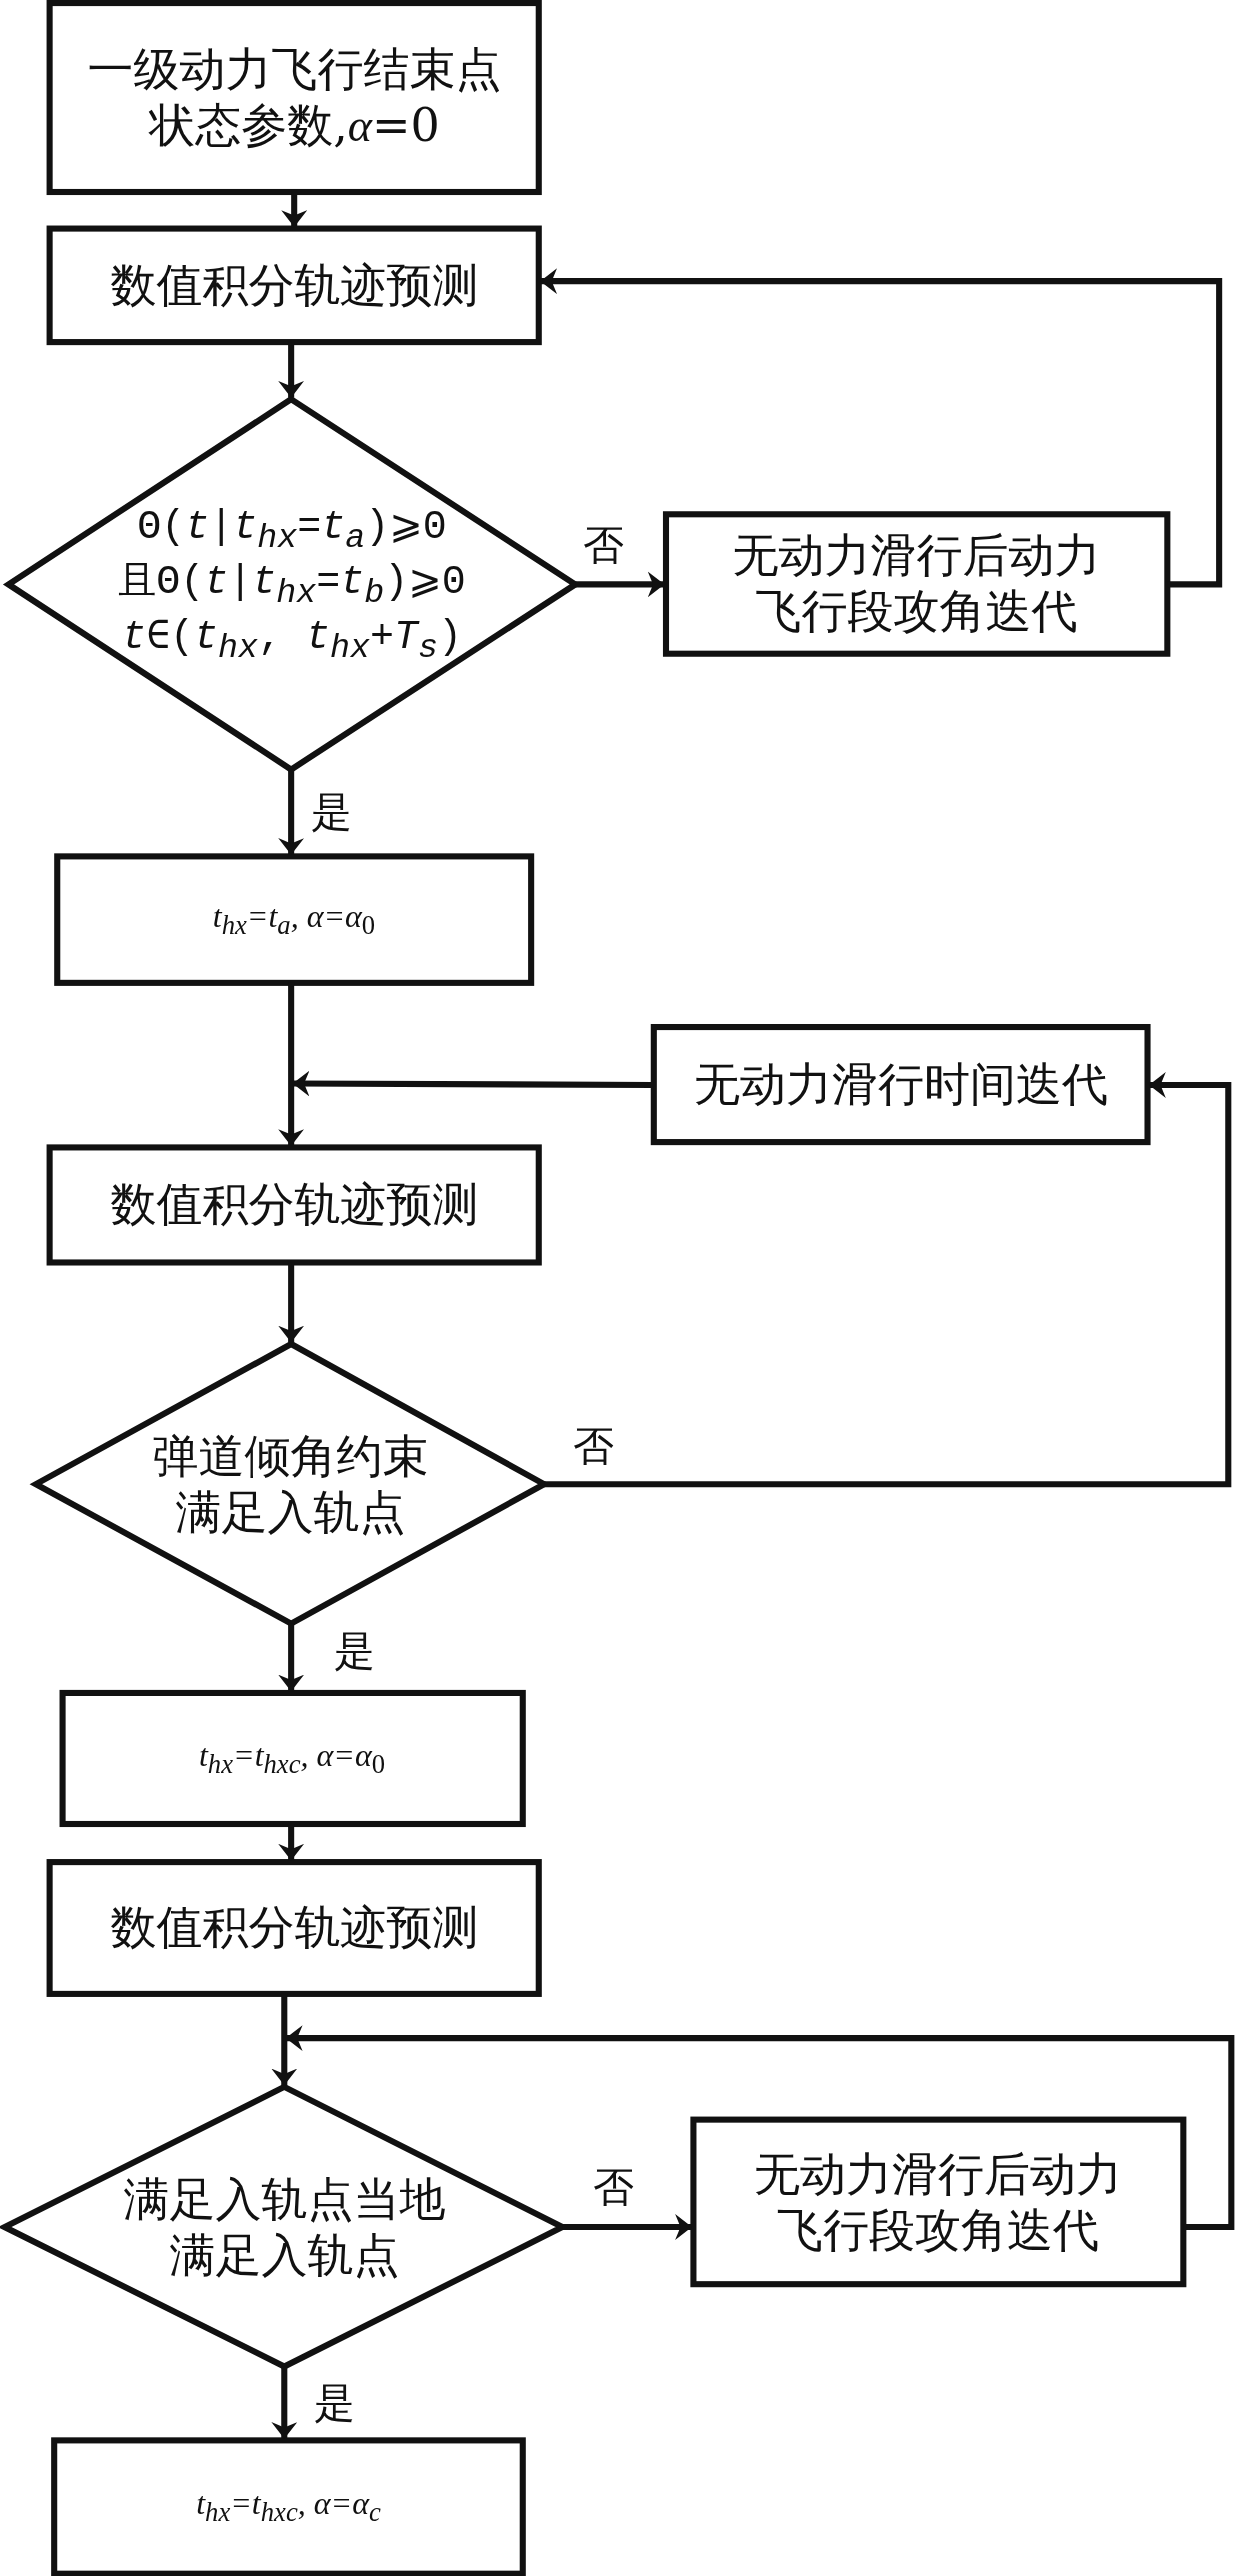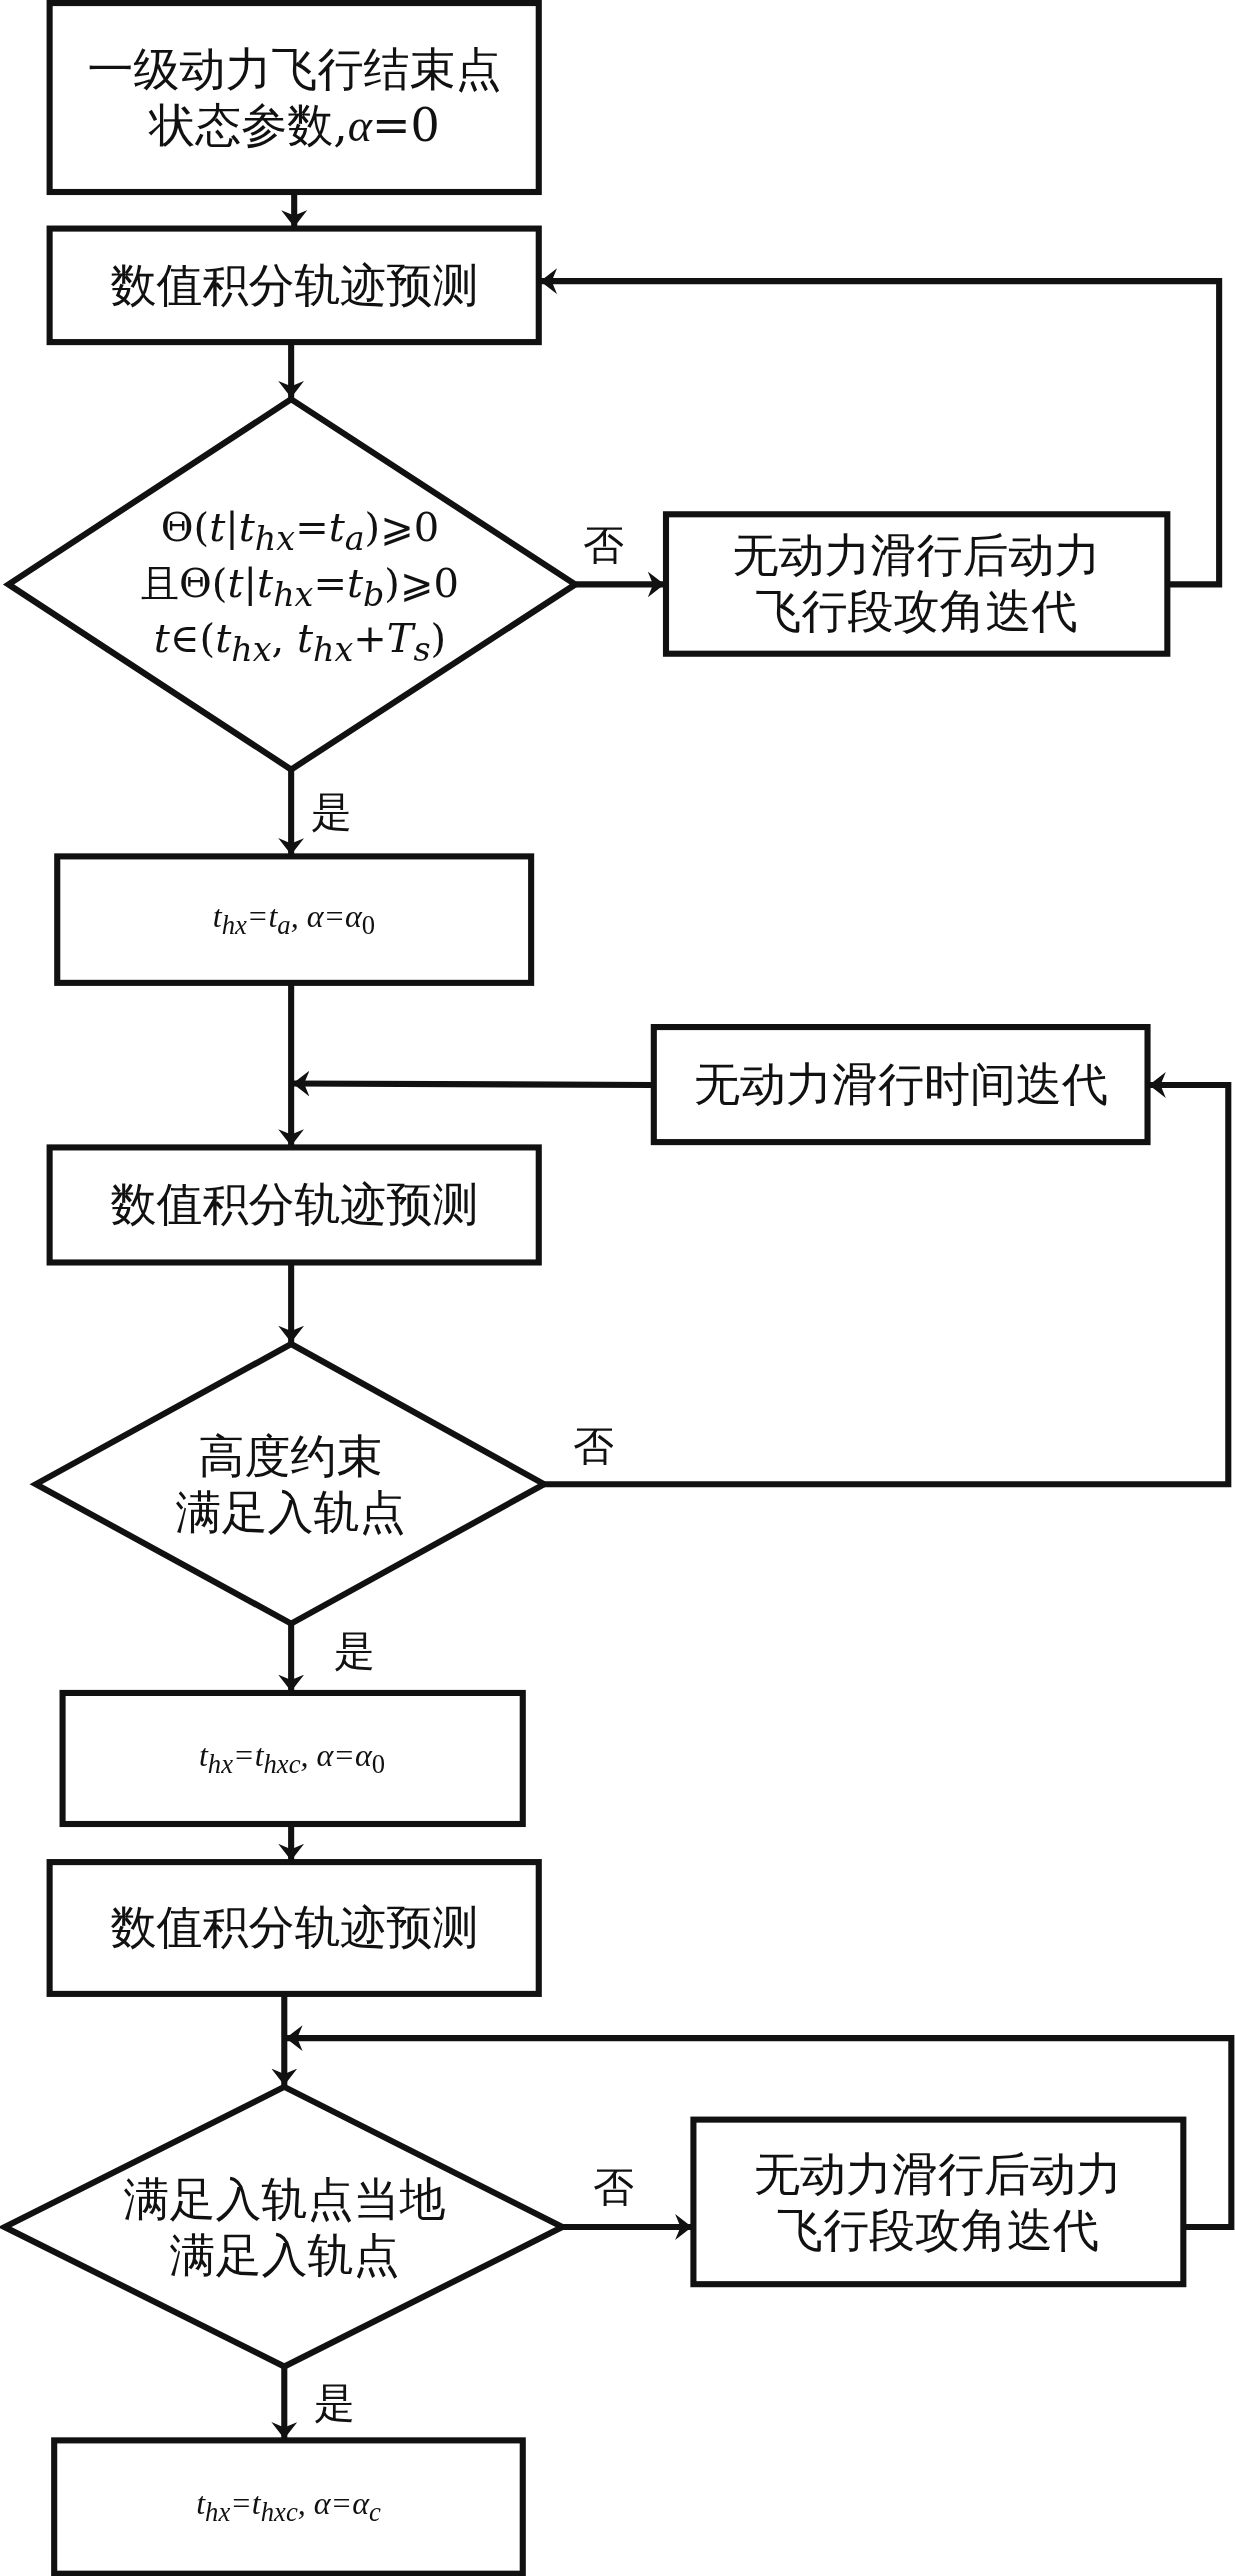--- a/index.html
+++ b/index.html
@@ -53,41 +53,41 @@
     <path d="M373,3106 L373,3201" stroke="#111" stroke-width="8" fill="none" marker-end="url(#arr)"></path>
   </svg>
 
 <div class="node-text zh" style="left:50px;top:3px;width:489px;height:189px;">
   <div>一级动力飞行结束点</div>
   <div>状态参数,<i class="math" style="font-size:46px">α</i>=0</div>
 </div>
 
 <div class="node-text zh" style="left:50px;top:229px;width:489px;height:114px;">数值积分轨迹预测</div>
 
-<div class="node-text" style="left:77px;top:457px;width:446px;height:259px;font-size:40px;">
+<div class="node-text" style="left:69px;top:457px;width:446px;height:259px;font-size:40px;font-family:Liberation Mono, monospace;">
   <div><span>Θ(</span><i>t</i>|<i>t</i><sub><i>hx</i></sub>=<i>t</i><sub><i>a</i></sub>)⩾0</div>
   <div><span style="font-size:38px">且</span>Θ(<i>t</i>|<i>t</i><sub><i>hx</i></sub>=<i>t</i><sub><i>b</i></sub>)⩾0</div>
   <div><i>t</i>∈(<i>t</i><sub><i>hx</i></sub>, <i>t</i><sub><i>hx</i></sub>+<i>T</i><sub><i>s</i></sub>)</div>
 </div>
 
 <div class="node-text zh" style="left:666px;top:514px;width:501px;height:139px;">
   <div>无动力滑行后动力</div>
   <div>飞行段攻角迭代</div>
 </div>
 
 <div class="node-text math" style="left:57px;top:856px;width:474px;height:126px;">
   <div><i>t</i><sub>hx</sub>=<i>t</i><sub>a</sub>, <i>α</i>=<i>α</i><sub style="font-style:normal">0</sub></div>
 </div>
 
 <div class="node-text zh" style="left:654px;top:1027px;width:494px;height:115px;">无动力滑行时间迭代</div>
 
 <div class="node-text zh" style="left:50px;top:1147px;width:489px;height:115px;">数值积分轨迹预测</div>
 
 <div class="node-text zh" style="left:91px;top:1402px;width:399px;height:165px;">
-  <div>高度约束</div>
+  <div>弹道倾角约束</div>
   <div>满足入轨点</div>
 </div>
 
 <div class="node-text math" style="left:62px;top:1693px;width:460px;height:131px;">
   <div><i>t</i><sub>hx</sub>=<i>t</i><sub>hxc</sub>, <i>α</i>=<i>α</i><sub style="font-style:normal">0</sub></div>
 </div>
 
 <div class="node-text zh" style="left:50px;top:1862px;width:489px;height:132px;">数值积分轨迹预测</div>
 
 <div class="node-text zh" style="left:46px;top:2145px;width:477px;height:165px;">

